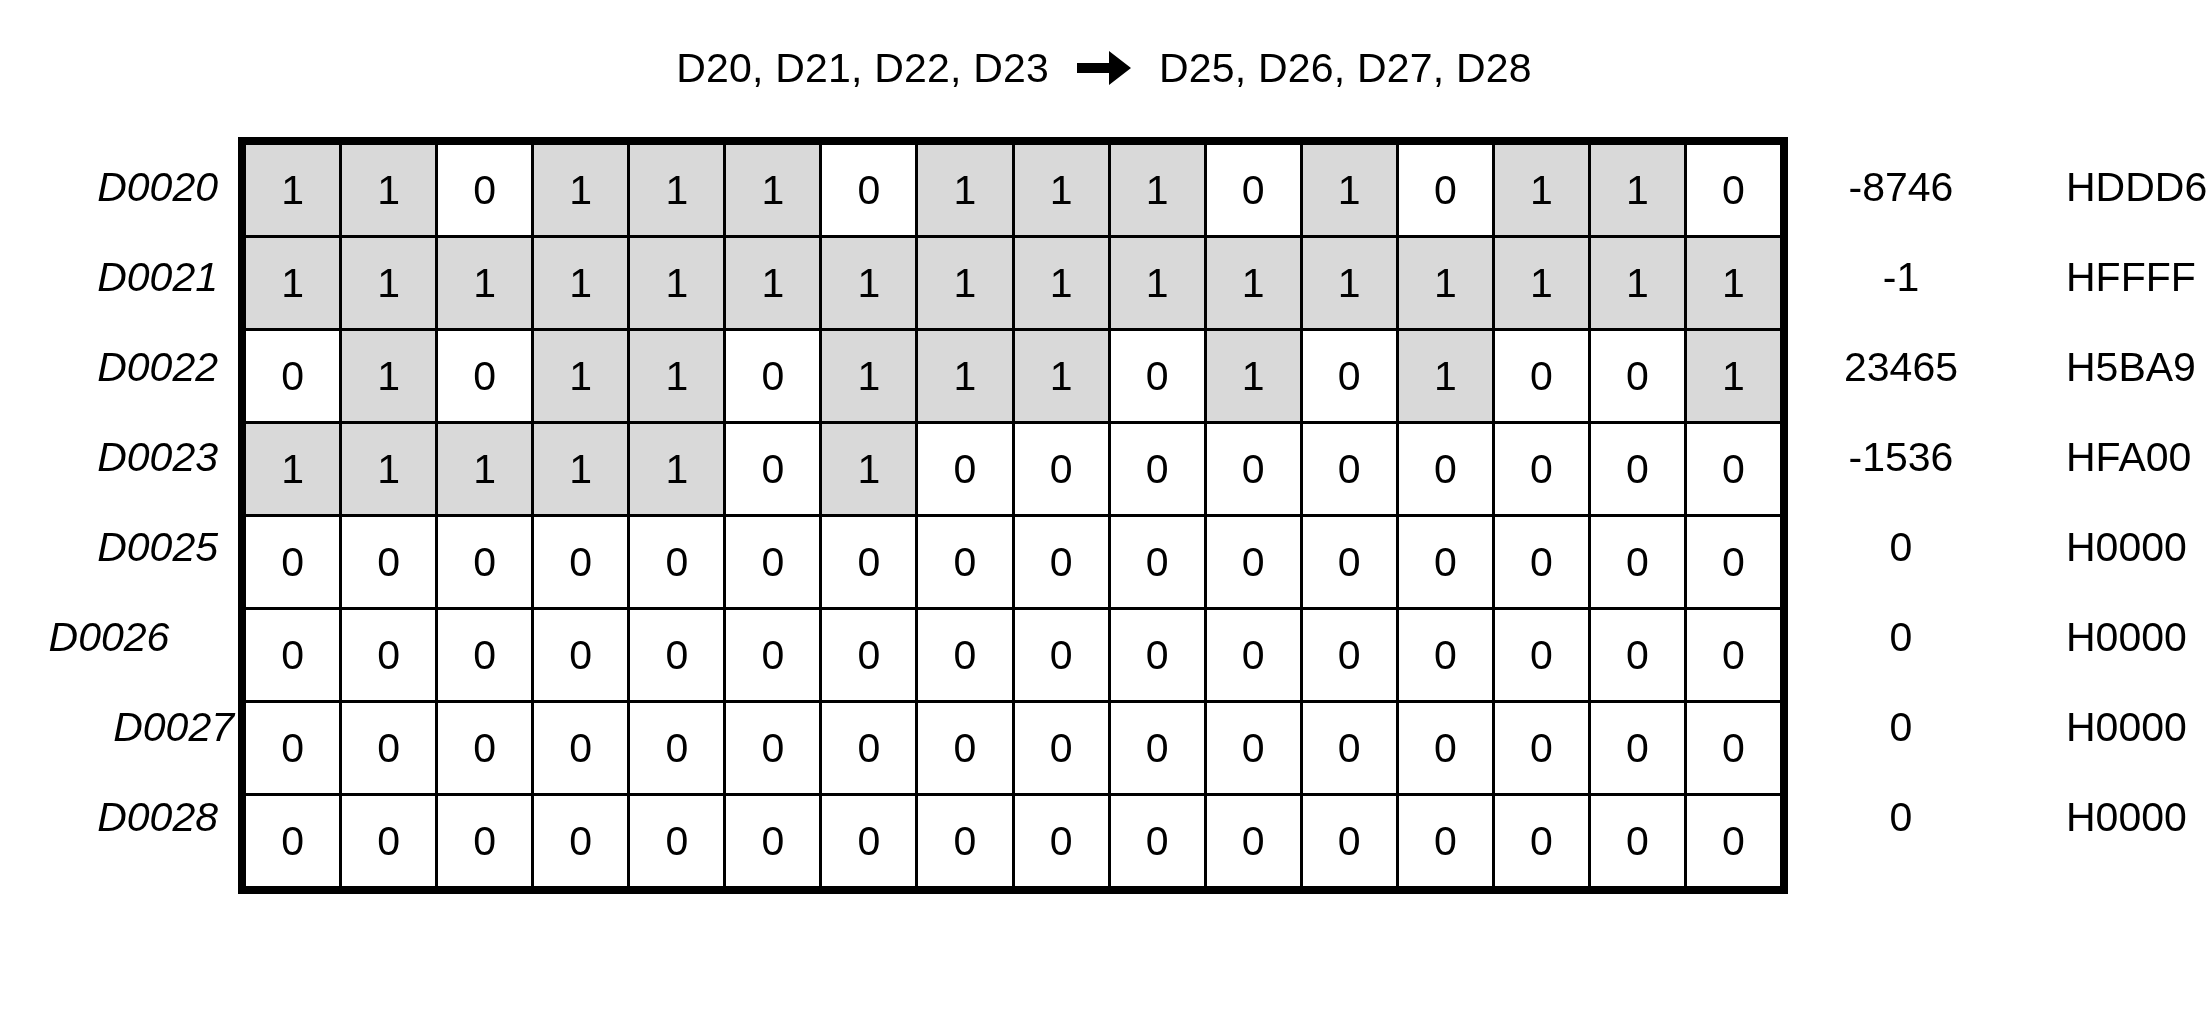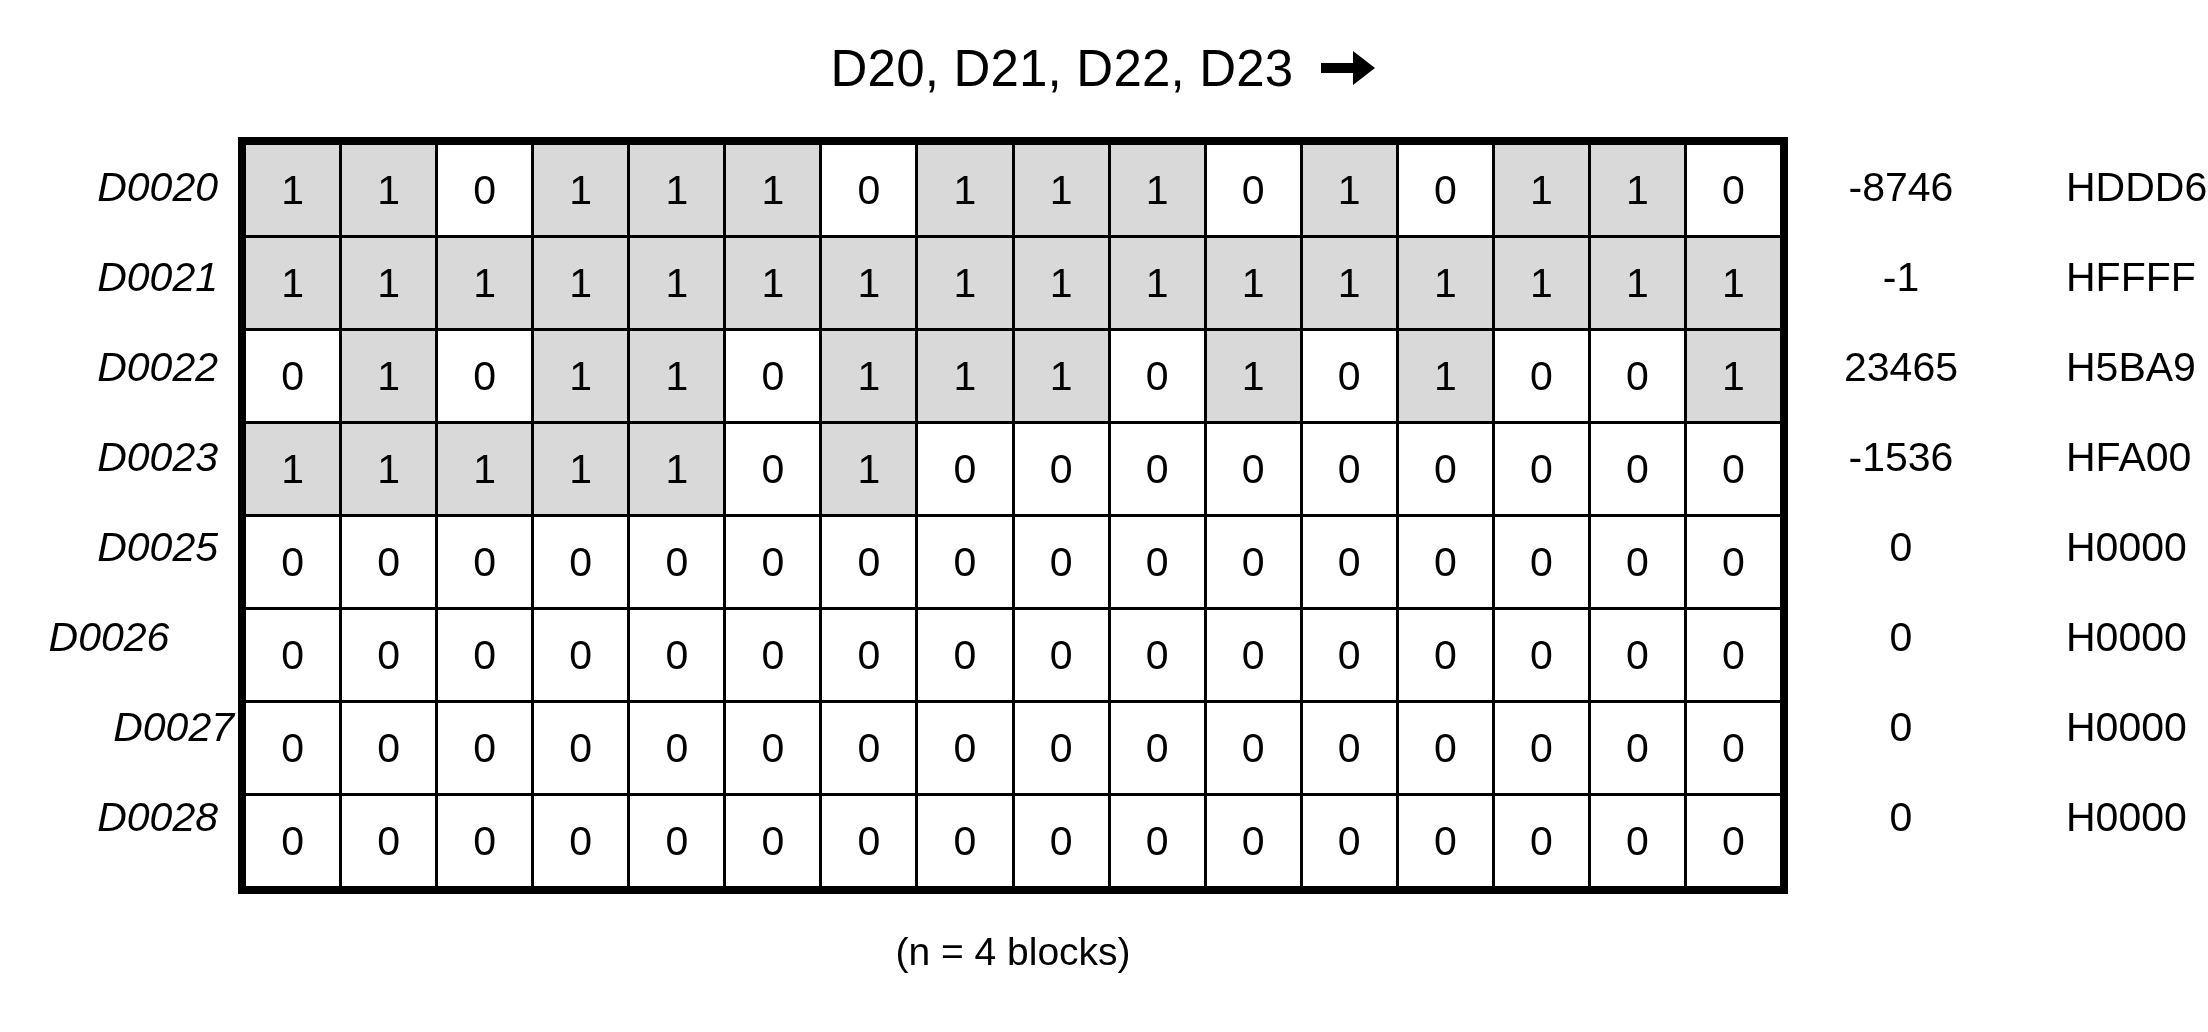--- a/index.html
+++ b/index.html
@@ -30,21 +30,21 @@
     left: 0;
     top: 38px;
     width: 2208px;
     display: flex;
     align-items: center;
     justify-content: center;
     gap: 26px;
     height: 60px;
   }
   .title-text {
-    font-size: 51px;
+    font-size: 41px;
     line-height: 1;
     letter-spacing: 0.2px;
     white-space: nowrap;
   }
   #arrow-icon {
     display: inline-flex;
     align-items: center;
     justify-content: center;
     width: 58px;
     height: 42px;
@@ -129,20 +129,21 @@
 
 <div id="figure">
 
   <div id="title-row">
     <span class="title-text">D20, D21, D22, D23</span>
     <span id="arrow-icon">
       <svg width="58" height="42" viewBox="0 0 58 42" aria-hidden="true">
         <path d="M2 16 H34 V4 L56 21 L34 38 V26 H2 Z" fill="#000000"></path>
       </svg>
     </span>
+    <span class="title-text">D25, D26, D27, D28</span>
   </div>
 
   <div id="row-labels">
       <div class="row-label" style="top: 142px;">D0020</div>
       <div class="row-label" style="top: 232px;">D0021</div>
       <div class="row-label" style="top: 322px;">D0022</div>
       <div class="row-label" style="top: 412px;">D0023</div>
       <div class="row-label" style="top: 502px;">D0025</div>
       <div class="row-label" style="top: 592px; text-align: center;">D0026</div>
       <div class="row-label" style="top: 682px; padding-left: 16px;">D0027</div>
@@ -313,15 +314,14 @@
             <td class="bit-cell">0</td>
             <td class="bit-cell">0</td>
             <td class="bit-cell">0</td>
             <td class="bit-cell">0</td>
             <td class="bit-cell">0</td>
           </tr>
         </tbody>
     </table>
   </div>
 
-  <div id="caption">(n = 4 blocks)</div>
 
 </div>
 
 </body></html>

